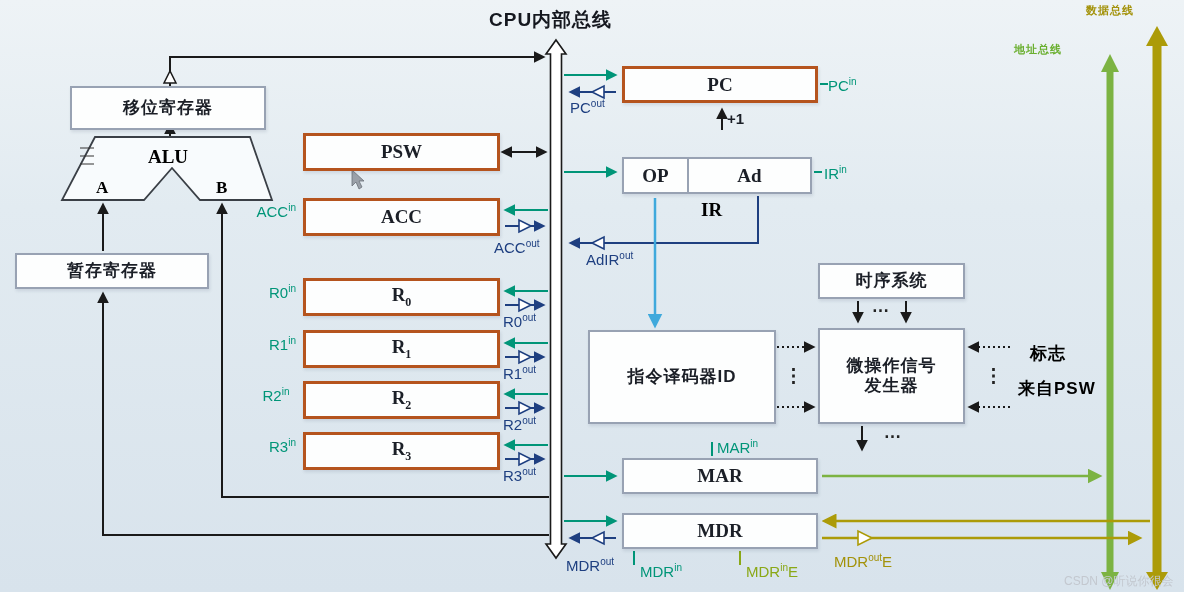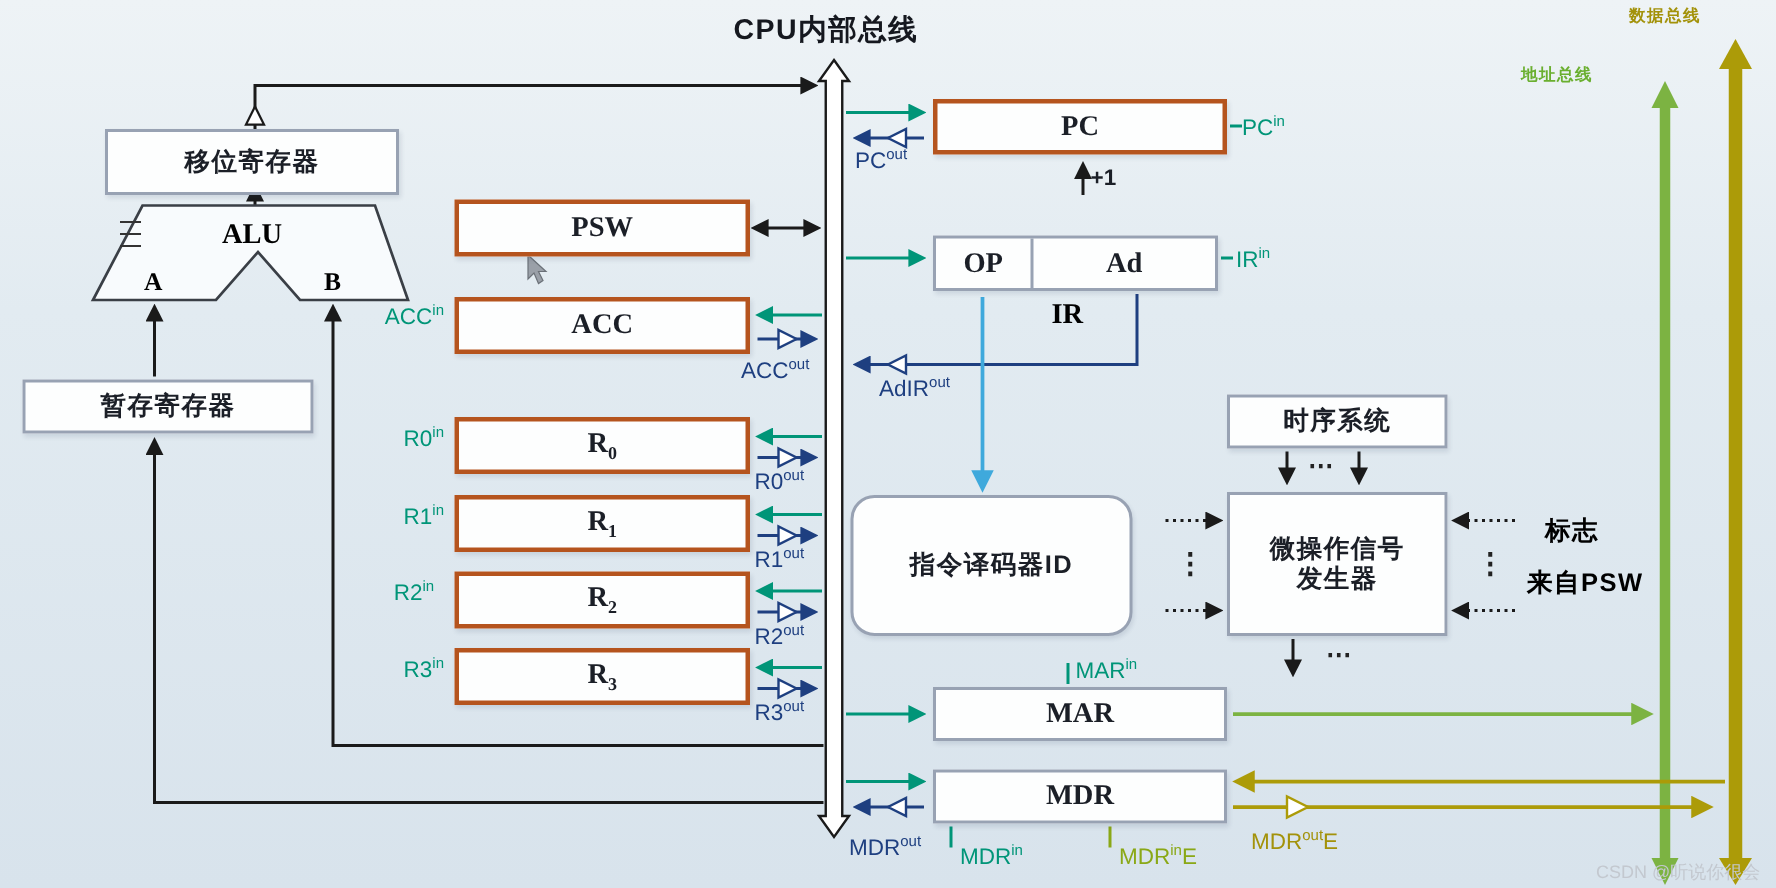--- a/index.html
+++ b/index.html
@@ -191,21 +191,21 @@
       </div>
     <div class="ircell serif" style="flex:1;">
         <span>Ad</span>
       </div>
   </div>
   <div class="lbl serif" style="left:701px;top:199px;">IR</div>
 
   <div class="box gray cn" style="left:818px;top:263px;width:147px;height:36px;">
       <span>时序系统</span>
     </div>
-  <div class="box gray cn" style="left:567px;top:330px;width:188px;height:94px;border-radius:16px;">
+  <div class="box gray cn" style="left:588px;top:330px;width:188px;height:94px;">
       <span>指令译码器ID</span>
     </div>
   <div class="box gray cn prelines" style="left:818px;top:328px;width:147px;height:96px;"><span class="prelines">微操作信号
 发生器</span></div>
 
   <div class="lbl cn" style="left:1030px;top:342px;">标志</div>
   <div class="lbl cn" style="left:1018px;top:377px;">来自PSW</div>
 
   <div class="box gray serif" style="left:622px;top:458px;width:196px;height:36px;">
       <span>MAR</span>

